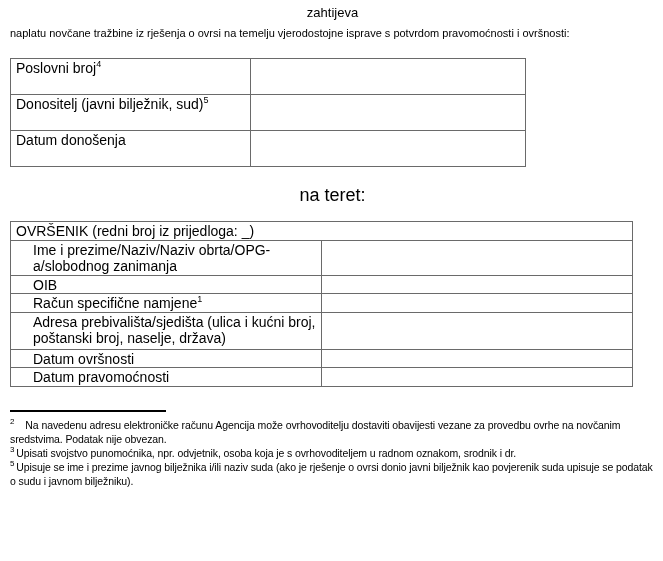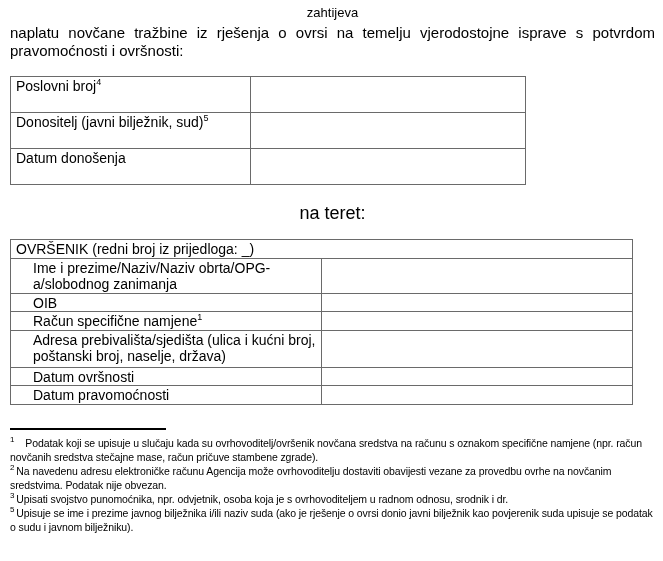--- a/index.html
+++ b/index.html
@@ -20,21 +20,21 @@
     height: 561px;
     padding: 4px 8px 0 10px;
   }
   .title {
     text-align: center;
     font-size: 13px;
     line-height: 18px;
   }
   .intro {
     margin: 2px 0 0 0;
-    font-size: 15px;
+    font-size: 11px;
     line-height: 18px;
     text-align: justify;
   }
   sup.fnref {
     font-size: 9px;
     vertical-align: super;
     line-height: 0;
   }
   table {
     border-collapse: collapse;
@@ -147,19 +147,18 @@
       <tr class="r-single">
         <td class="lbl"><span>Datum pravomoćnosti</span><sup class="fnref"></sup></td>
         <td class="val"></td>
       </tr>
     </tbody>
   </table>
 
   <div class="fn-sep"></div>
 
   <div class="footnotes">
-    <p class="footnote"><sup class="fnref">1</sup><span>Podatak koji se upisuje u slučaju kada su ovrhovoditelj/ovršenik novčana sredstva na računu s oznakom specifične namjene (npr. račun novčanih sredstva stečajne mase, račun pričuve stambene zgrade).</span></p>
     <p class="footnote"><sup class="fnref">2</sup><span>Na navedenu adresu elektroničke računu Agencija može ovrhovoditelju dostaviti obavijesti vezane za provedbu ovrhe na novčanim sredstvima. Podatak nije obvezan.</span></p>
-    <p class="footnote"><sup class="fnref">3</sup><span>Upisati svojstvo punomoćnika, npr. odvjetnik, osoba koja je s ovrhovoditeljem u radnom odnosu, srodnik i dr.</span></p>
+    <p class="footnote"><sup class="fnref">3</sup><span>Upisati svojstvo punomoćnika, npr. odvjetnik, osoba koja je s ovrhovoditeljem u radnom oznakom, srodnik i dr.</span></p>
     <p class="footnote"><sup class="fnref">5</sup><span>Upisuje se ime i prezime javnog bilježnika i/ili naziv suda (ako je rješenje o ovrsi donio javni bilježnik kao povjerenik suda upisuje se podatak o sudu i javnom bilježniku).</span></p>
   </div>
 
 </div>
 
 </body></html>

